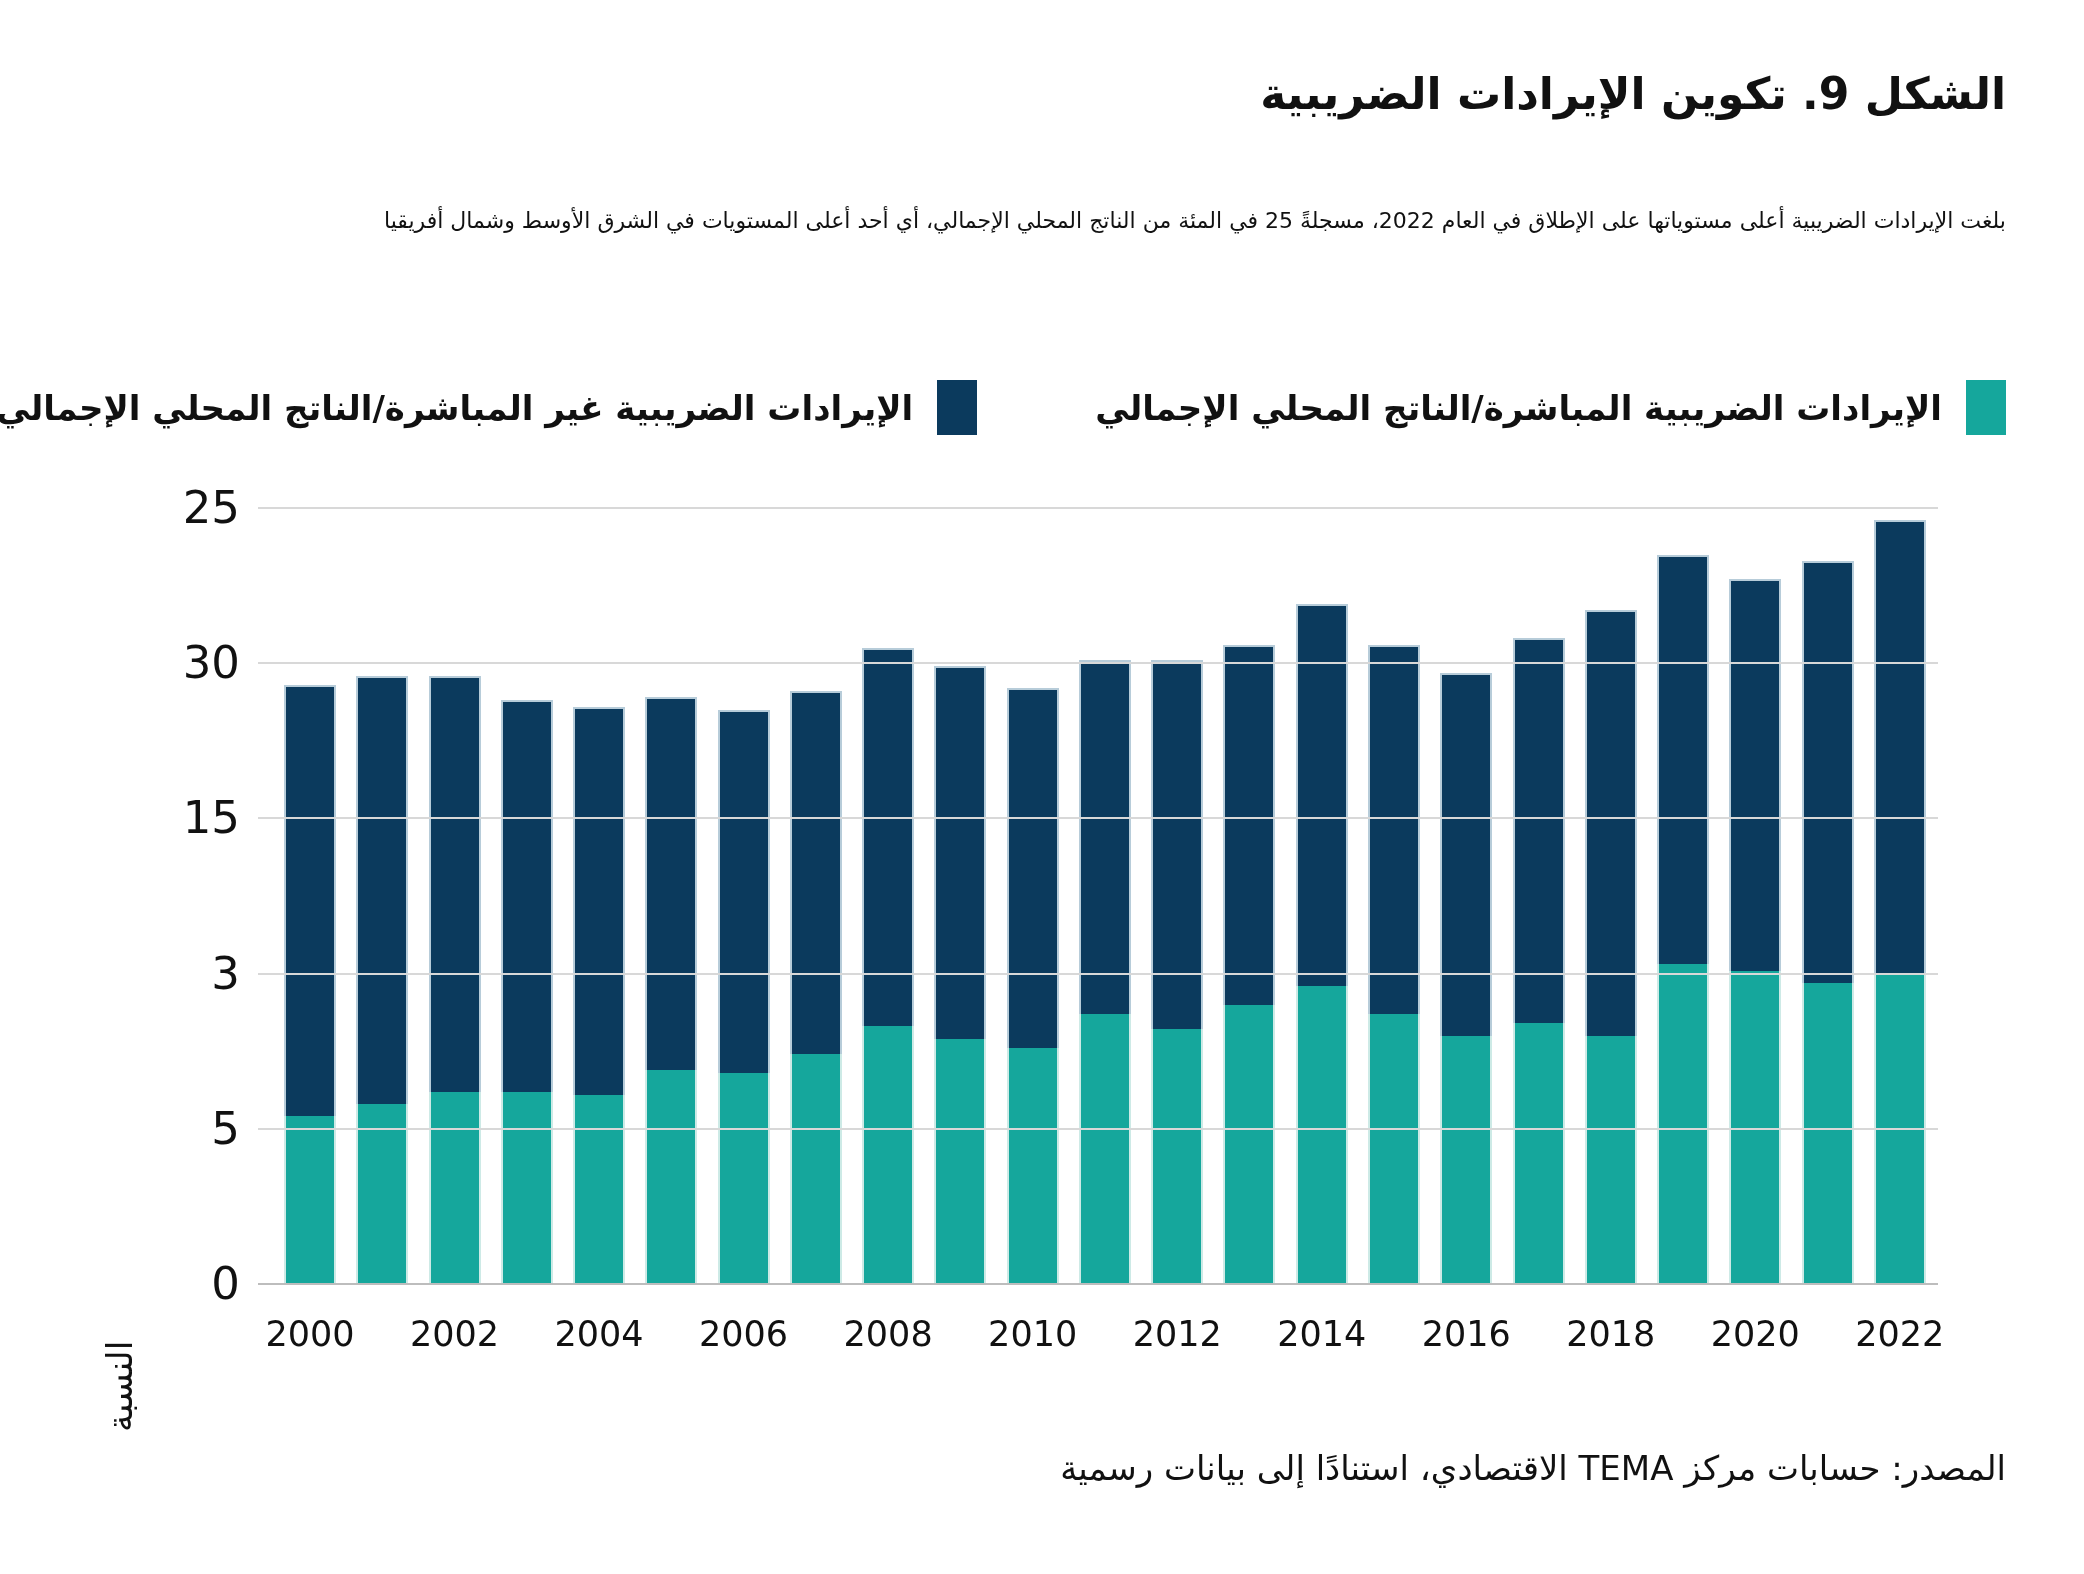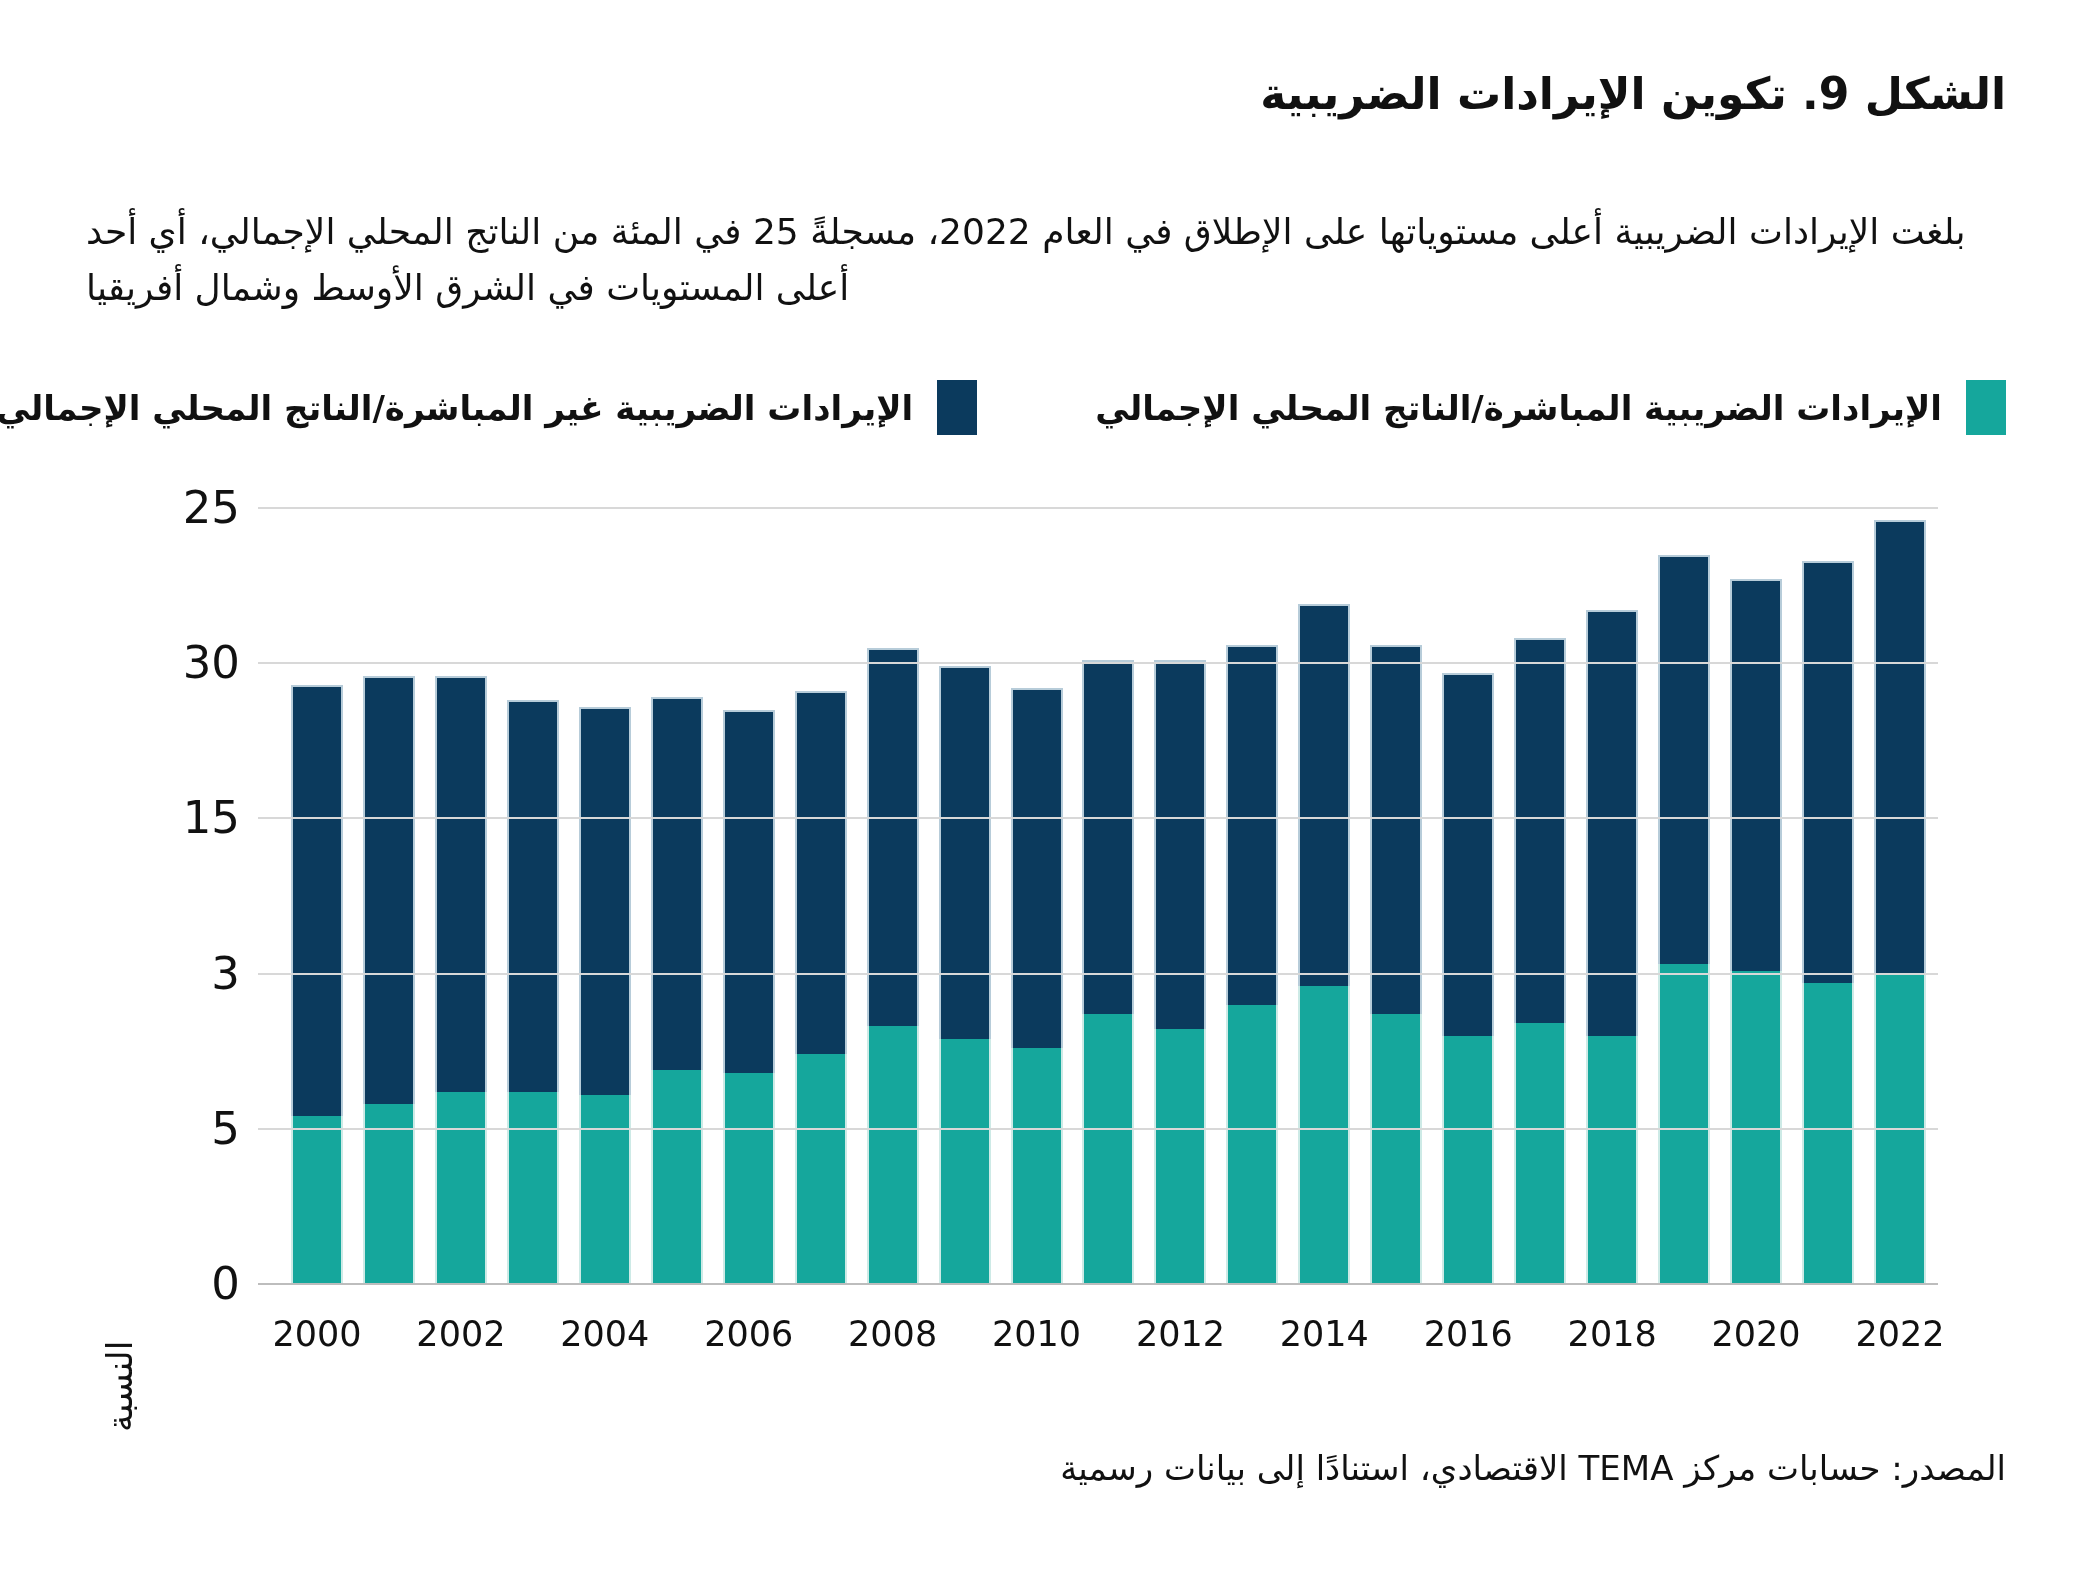--- a/index.html
+++ b/index.html
@@ -7,39 +7,39 @@
     position:relative;width:2084px;height:1574px;background:#ffffff;overflow:hidden;
     font-family:"DejaVu Sans",sans-serif;color:#111;
   }
   .rtl{direction:rtl;unicode-bidi:plaintext;}
   .fig-title{
     position:absolute;top:68px;right:78px;left:78px;
     font-size:44px;font-weight:bold;text-align:right;letter-spacing:0;
   }
   .fig-subtitle{
     position:absolute;top:204px;right:78px;width:1920px;
-    font-size:36px;font-weight:400;line-height:1.55;text-align:left;
+    font-size:22px;font-weight:400;line-height:1.55;text-align:right;
   }
   .legend{
     position:absolute;top:380px;right:78px;left:60px;
     display:flex;flex-direction:row;gap:118px;direction:rtl;align-items:center;
   }
   .legend-item{display:flex;align-items:center;gap:24px;direction:rtl;}
   .legend-swatch{width:40px;height:55px;flex:0 0 auto;}
   .legend-label{font-size:34px;font-weight:bold;white-space:nowrap;}
   .chart{position:absolute;left:0;top:430px;width:2084px;height:980px;}
   .plot{position:absolute;left:258px;top:78px;width:1680px;height:776px;}
   .gridline{position:absolute;left:0;width:100%;height:2px;background:#d8d8d8;}
   .gridline.zero{background:#bdbdbd;}
   .bars{
     position:absolute;left:0;top:0;width:100%;height:100%;
     display:flex;align-items:flex-end;justify-content:space-between;
     padding:0 12px 0 26px;box-sizing:border-box;
   }
-  .bar-group{position:relative;width:52px;height:100%;display:flex;flex-direction:column;justify-content:flex-end;margin-left:7px;}
+  .bar-group{position:relative;width:52px;height:100%;display:flex;flex-direction:column;justify-content:flex-end;}
   .seg{width:100%;box-sizing:border-box;}
   .seg-indirect{border:2px solid #b7ccd9;border-bottom:none;}
   .seg-direct{border-left:2px solid #cdeae6;border-right:2px solid #cdeae6;}
   .xlabel{
     position:absolute;top:100%;margin-top:30px;left:50%;transform:translateX(-50%);
     width:160px;text-align:center;font-size:35px;color:#111;
   }
   .ytick{
     position:absolute;right:1844px;width:120px;text-align:right;
     font-size:45px;color:#111;height:40px;line-height:40px;

